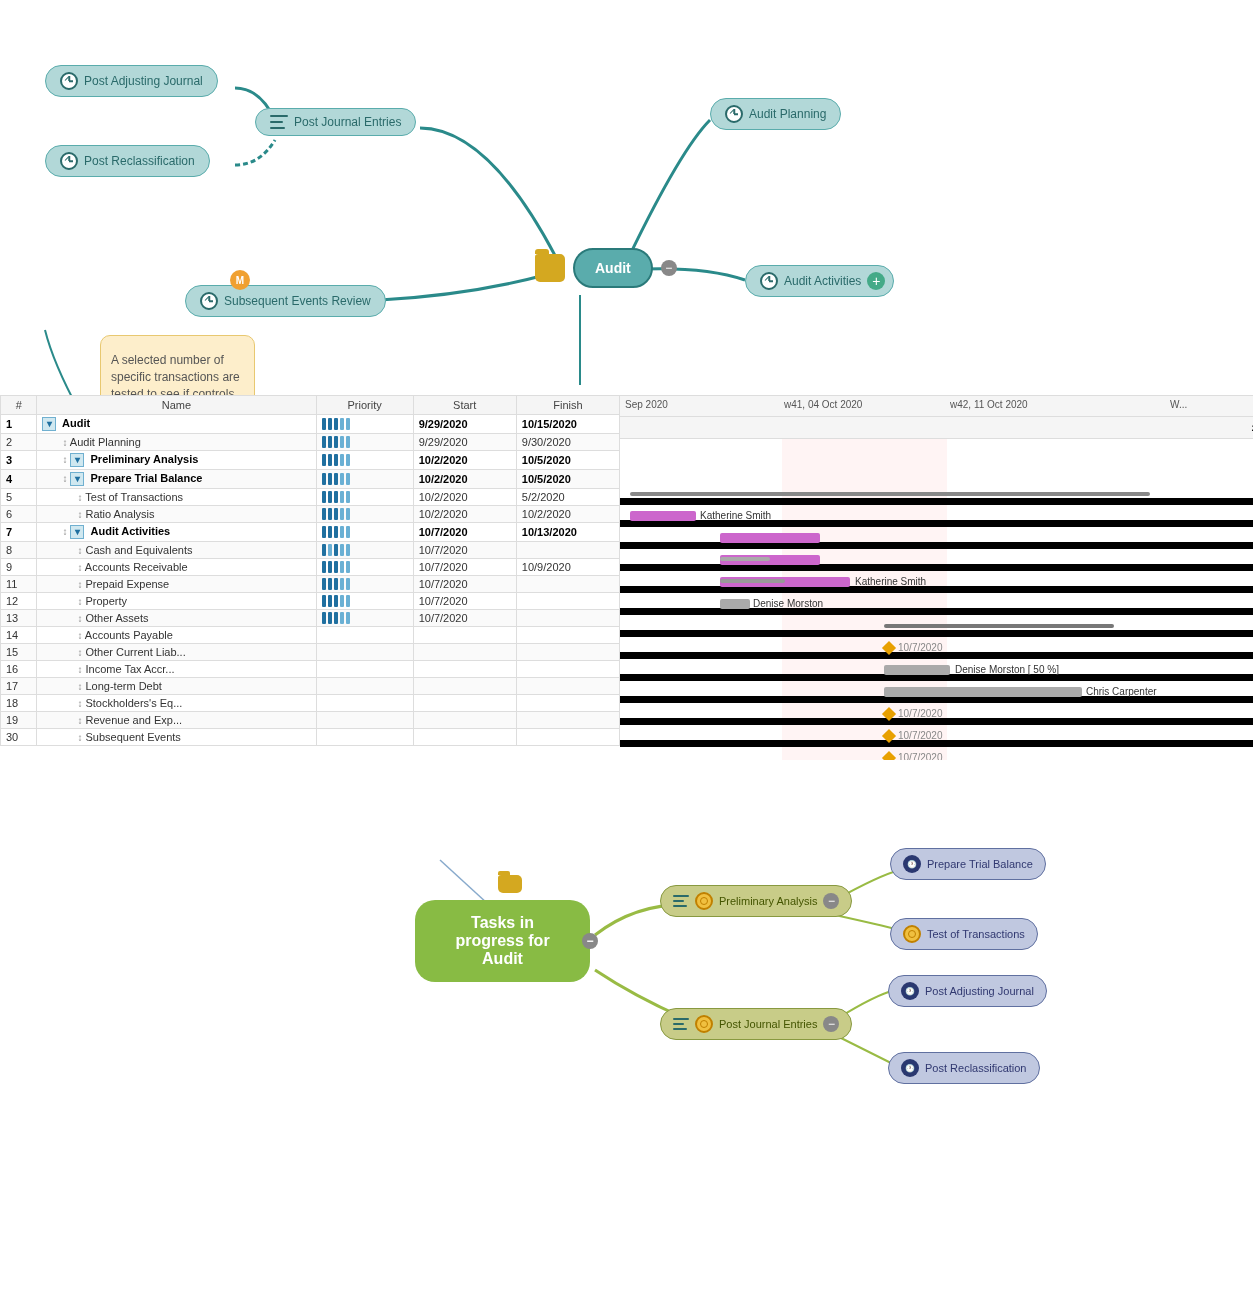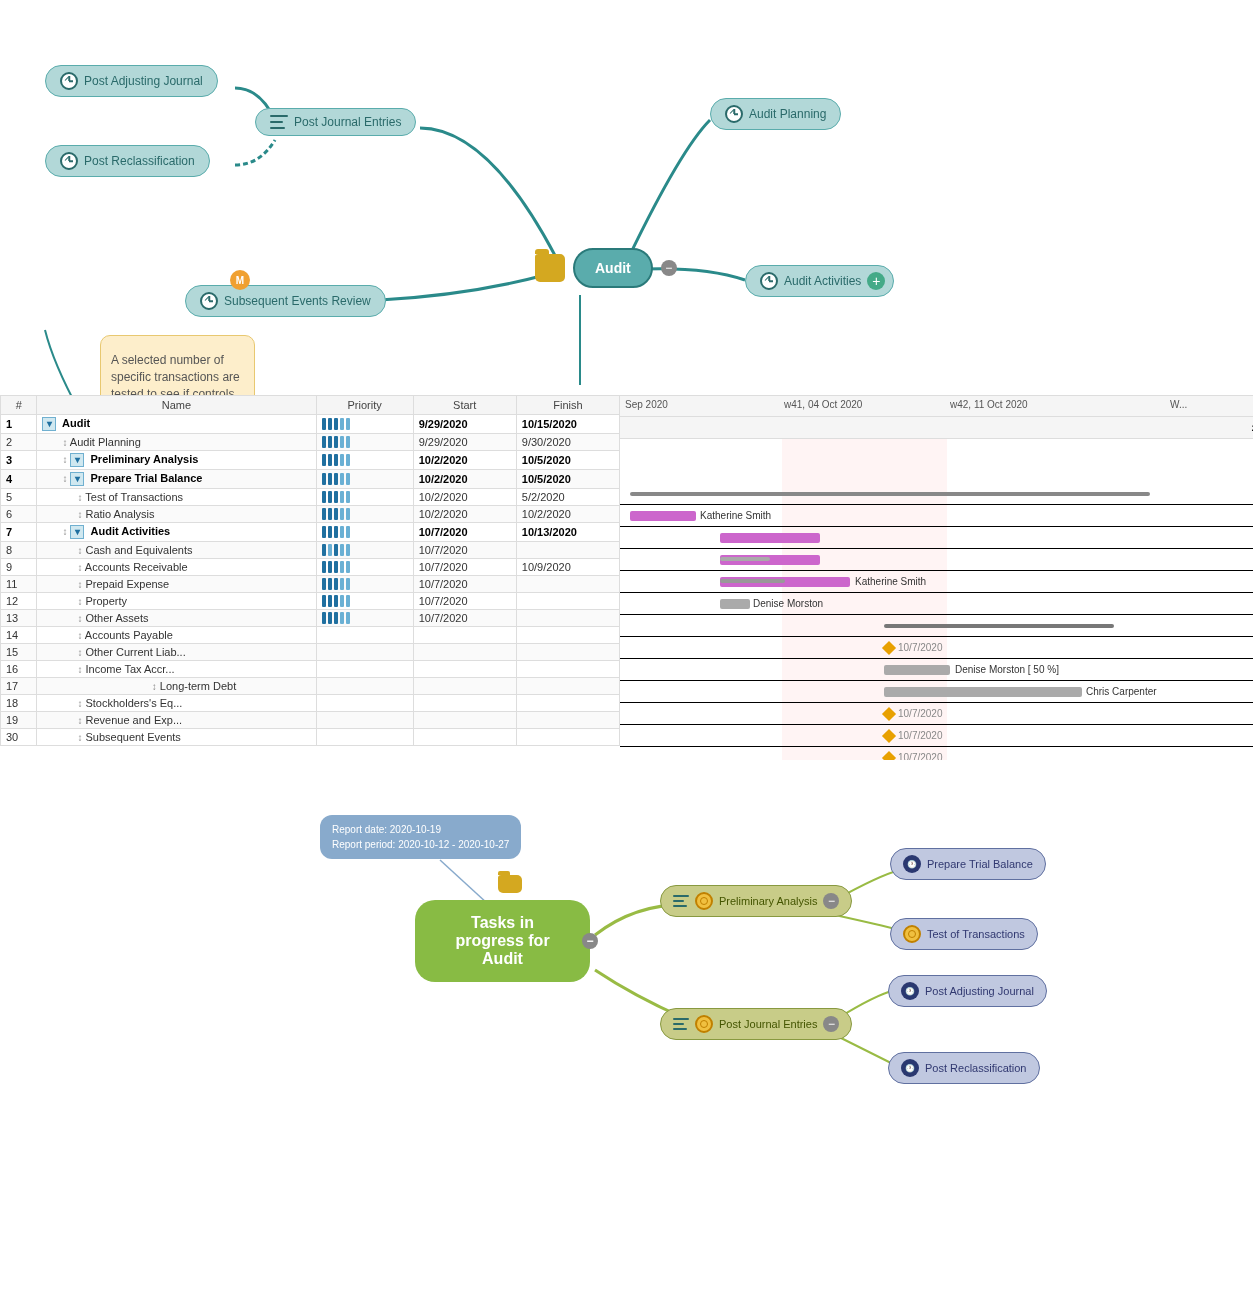--- a/index.html
+++ b/index.html
@@ -225,21 +225,21 @@
       top: 0;
       left: 620px;
       width: 633px;
       height: 100%;
       overflow: hidden;
     }
 
     .gantt-bar-row {
       height: 22px;
       position: relative;
-      border-bottom: 1px solid #000000;
+      border-bottom: 7px solid #000000;
     }
 
     .gantt-bar {
       position: absolute;
       height: 10px;
       top: 6px;
       border-radius: 2px;
     }
     .bar-purple { background: #cc66cc; }
     .bar-gray { background: #999; }
@@ -712,21 +712,21 @@
       </tr>
       <tr>
         <td>16</td>
         <td style="padding-left:40px;"><span style="color:#888; font-size:10px;">↕</span> Income Tax  Accr...</td>
         <td></td>
           <td></td>
           <td></td>
       </tr>
       <tr>
         <td>17</td>
-        <td style="padding-left:40px;text-align:center;"><span style="color:#888; font-size:10px;">↕</span> Long-term Debt</td>
+        <td style="padding-left:40px;"><span style="color:#888; font-size:10px;">↕</span> Long-term Debt</td>
         <td></td>
           <td></td>
           <td></td>
       </tr>
       <tr>
         <td>18</td>
         <td style="padding-left:40px;"><span style="color:#888; font-size:10px;">↕</span> Stockholders's Eq...</td>
         <td></td>
           <td></td>
           <td></td>
@@ -844,24 +844,20 @@
 
       <path d="M 835 155 Q 880 165 900 170" stroke="#99bb44" stroke-width="2" fill="none"></path>
 
       <path d="M 835 260 Q 875 235 895 230" stroke="#99bb44" stroke-width="2" fill="none"></path>
 
       <path d="M 835 275 Q 875 295 895 305" stroke="#99bb44" stroke-width="2" fill="none"></path>
 
       <line x1="440" y1="100" x2="500" y2="155" stroke="#88aacc" stroke-width="1.5"></line>
     </svg>
 
-    <div class="report-bubble" style="top:55px; left:320px;">
-      <div>Report date: 2020-10-19</div>
-      <div>Report period: 2020-10-12 - 2020-10-27</div>
-    </div>
 
     <div style="position:absolute; top:115px; left:498px; width:24px; height:18px; background:#d4a820; border-radius:3px 5px 5px 5px;">
       <div style="position:absolute; width:12px; height:4px; background:#d4a820; top:-4px; left:0; border-radius:2px 2px 0 0;"></div>
     </div>
 
     <div class="tasks-main-node" style="top:140px; left:415px;">
       <span>Tasks in progress for Audit</span>
       <div class="minus-btn" style="position:absolute; right:-8px; top:50%; transform:translateY(-50%);">−</div>
     </div>
 

